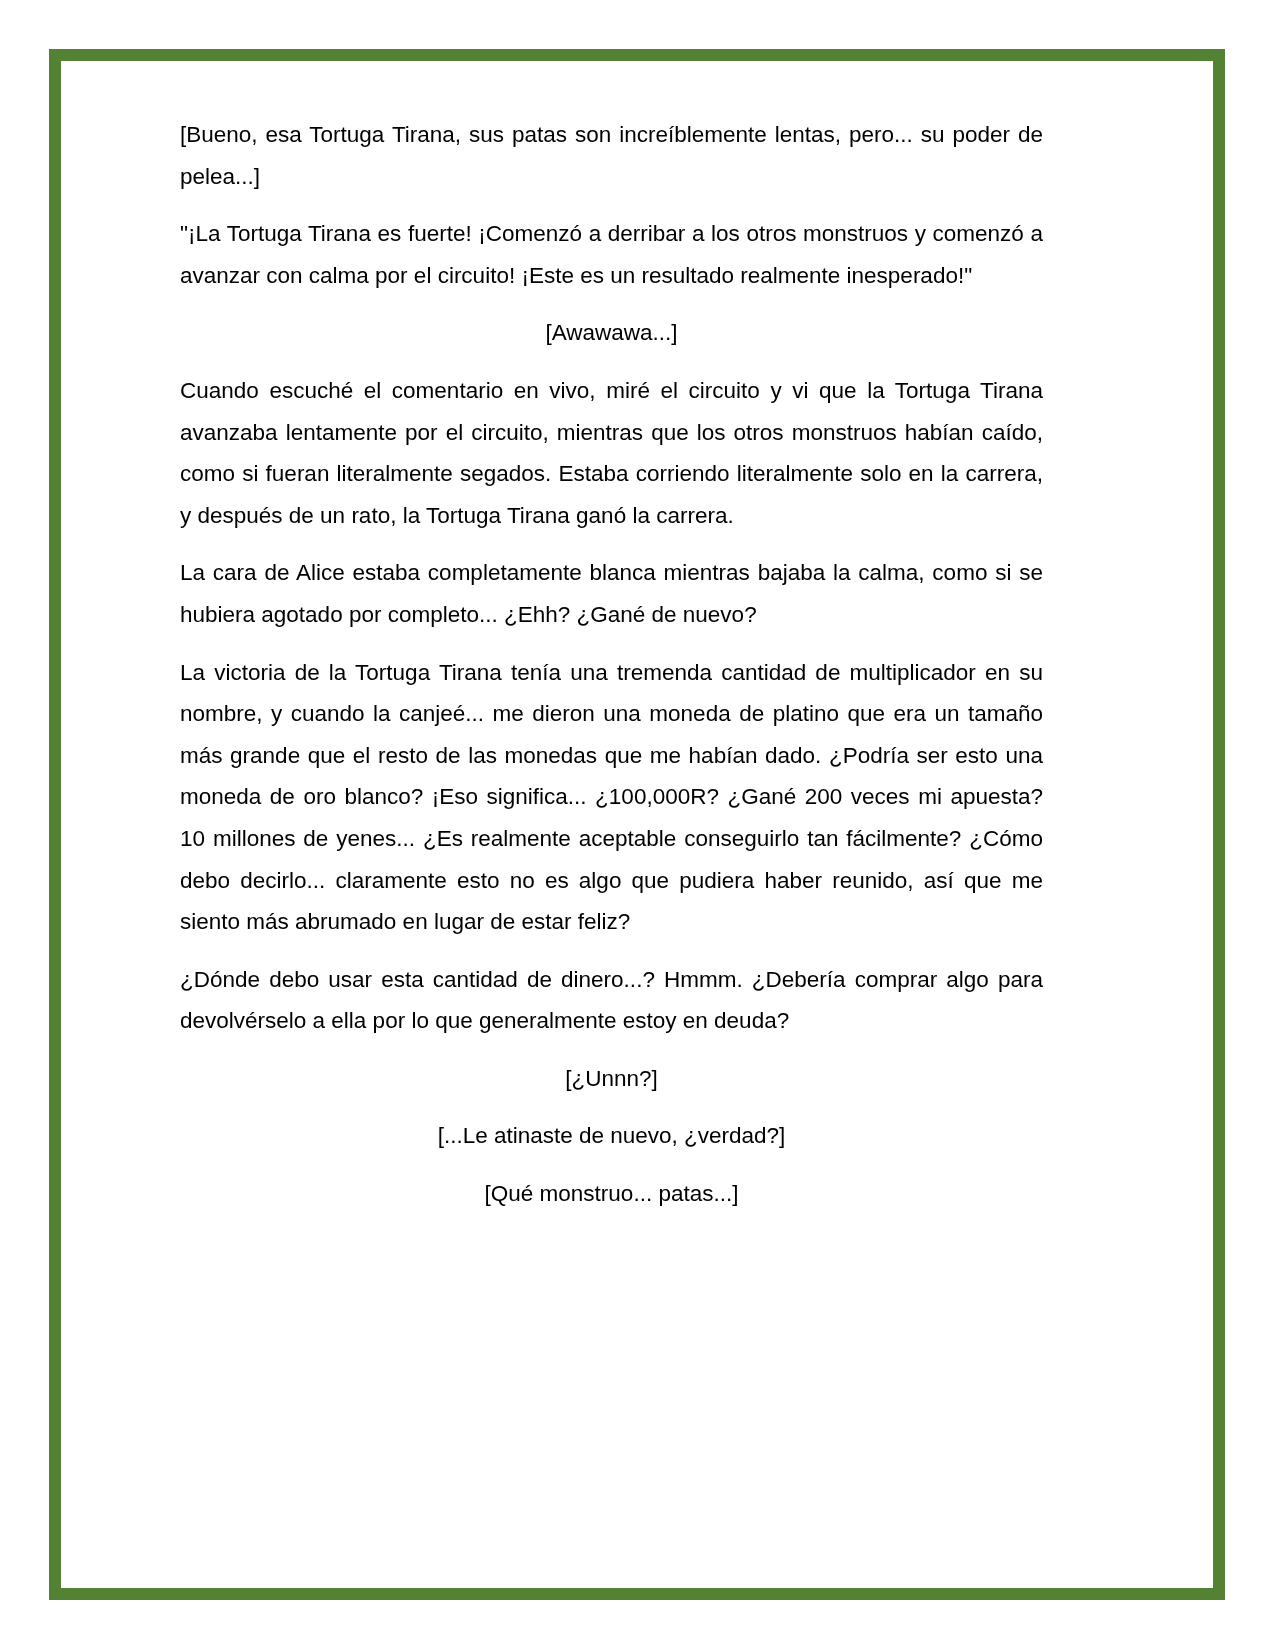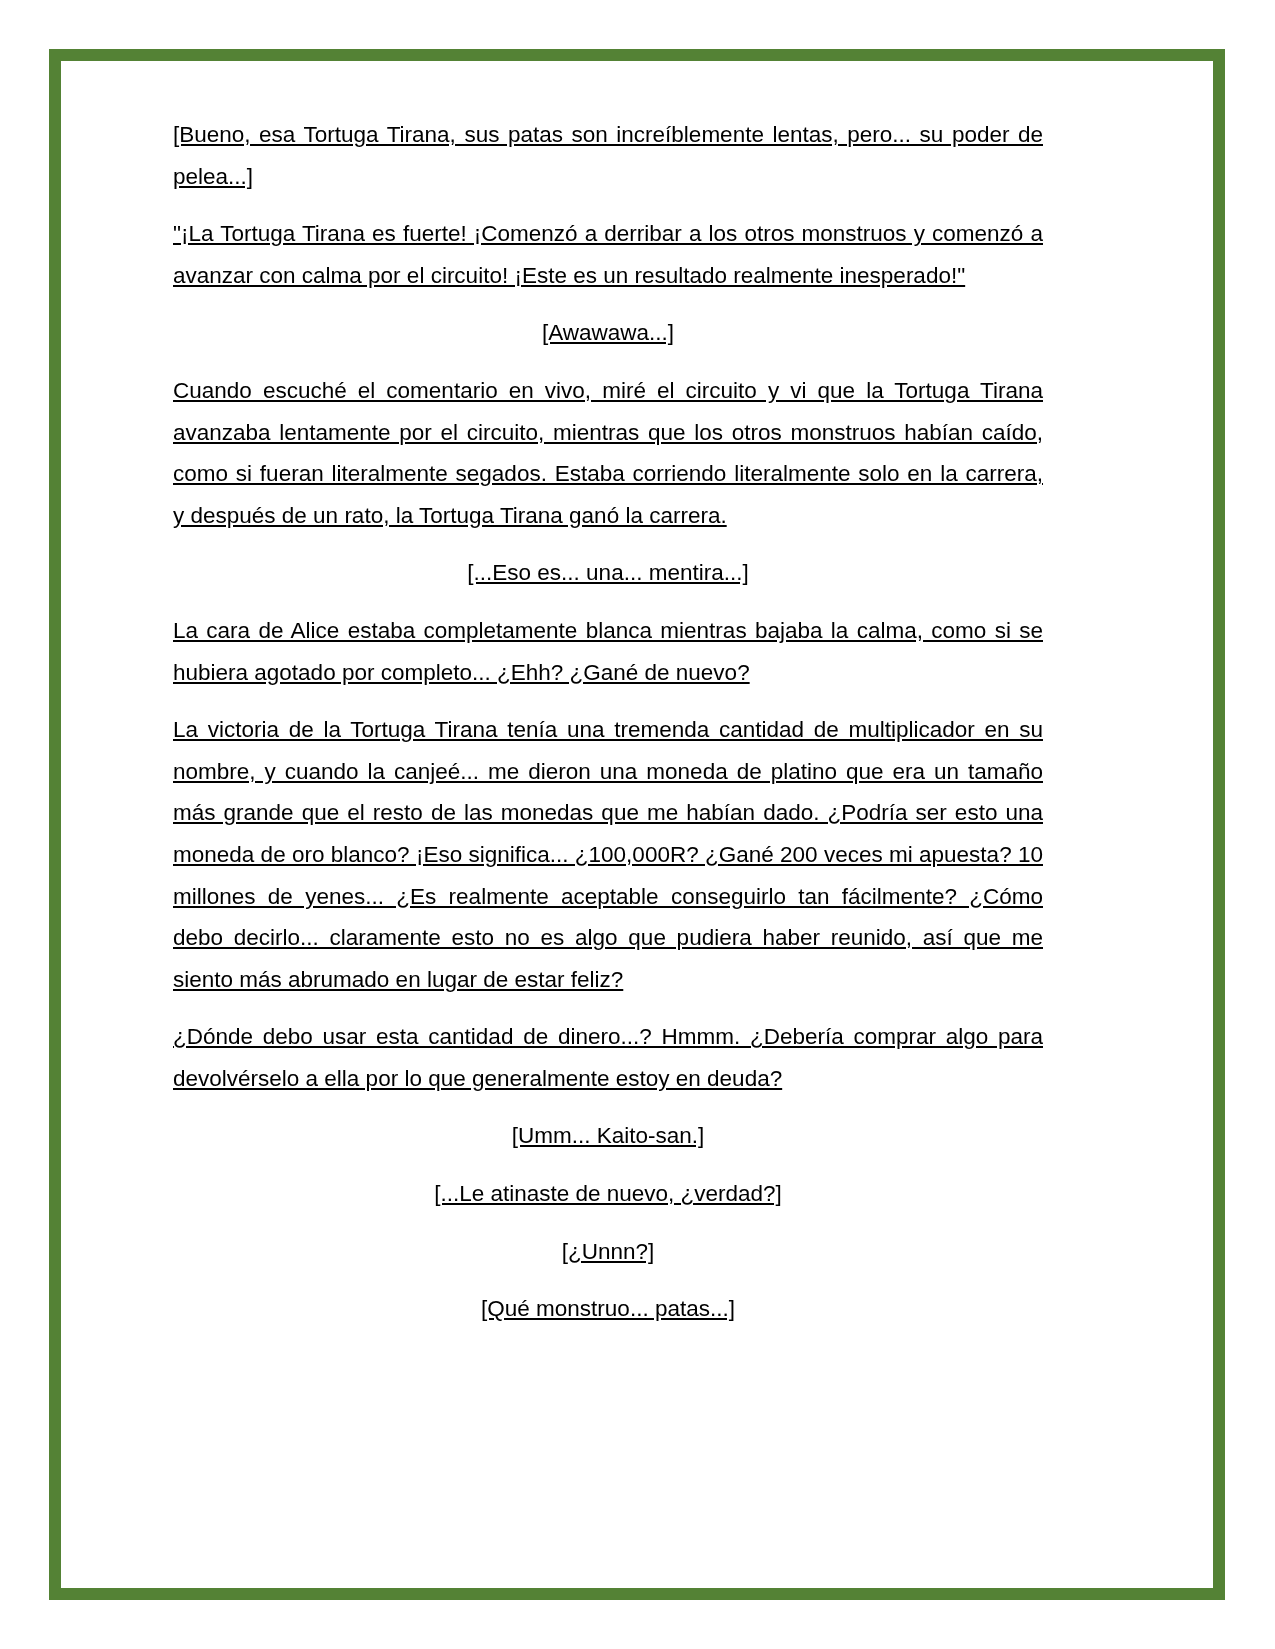--- a/index.html
+++ b/index.html
@@ -26,39 +26,36 @@
       position: absolute;
       left: 108px;     
       top: 53px;       
       width: 874px;
       font-family: "Liberation Sans", sans-serif;
       font-size: 22.5px;
       line-height: 41.6px;
       color: #000000;
     }
     .content p {
-      margin: 0 0 16px 4px;
+      margin: 0 0 16px 11px;
       text-align: justify;
-      text-decoration: underline;
     }
     .content p.short {
       text-align: center;
     }
   </style>
 </head>
 <body>
 
 <div class="page-frame">
   <div class="content">
     <p>[Bueno, esa Tortuga Tirana, sus patas son increíblemente lentas, pero... su poder de pelea...]</p>
     <p>"¡La Tortuga Tirana es fuerte! ¡Comenzó a derribar a los otros monstruos y comenzó a avanzar con calma por el circuito! ¡Este es un resultado realmente inesperado!"</p>
     <p class="short">[Awawawa...]</p>
     <p>Cuando escuché el comentario en vivo, miré el circuito y vi que la Tortuga Tirana avanzaba lentamente por el circuito, mientras que los otros monstruos habían caído, como si fueran literalmente segados. Estaba corriendo literalmente solo en la carrera, y después de un rato, la Tortuga Tirana ganó la carrera.</p>
-    <p class="short">[...Eso es... una... mentira...]</p>
     <p>La cara de Alice estaba completamente blanca mientras bajaba la calma, como si se hubiera agotado por completo... ¿Ehh? ¿Gané de nuevo?</p>
     <p>La victoria de la Tortuga Tirana tenía una tremenda cantidad de multiplicador en su nombre, y cuando la canjeé... me dieron una moneda de platino que era un tamaño más grande que el resto de las monedas que me habían dado. ¿Podría ser esto una moneda de oro blanco? ¡Eso significa... ¿100,000R? ¿Gané 200 veces mi apuesta? 10 millones de yenes... ¿Es realmente aceptable conseguirlo tan fácilmente? ¿Cómo debo decirlo... claramente esto no es algo que pudiera haber reunido, así que me siento más abrumado en lugar de estar feliz?</p>
     <p>¿Dónde debo usar esta cantidad de dinero...? Hmmm. ¿Debería comprar algo para devolvérselo a ella por lo que generalmente estoy en deuda?</p>
-    <p class="short">[Umm... Kaito-san.]</p>
+    <p class="short">[¿Unnn?]</p>
     <p class="short">[...Le atinaste de nuevo, ¿verdad?]</p>
-    <p class="short">[¿Unnn?]</p>
     <p class="short">[Qué monstruo... patas...]</p>
   </div>
 </div>
 
 </body></html>

